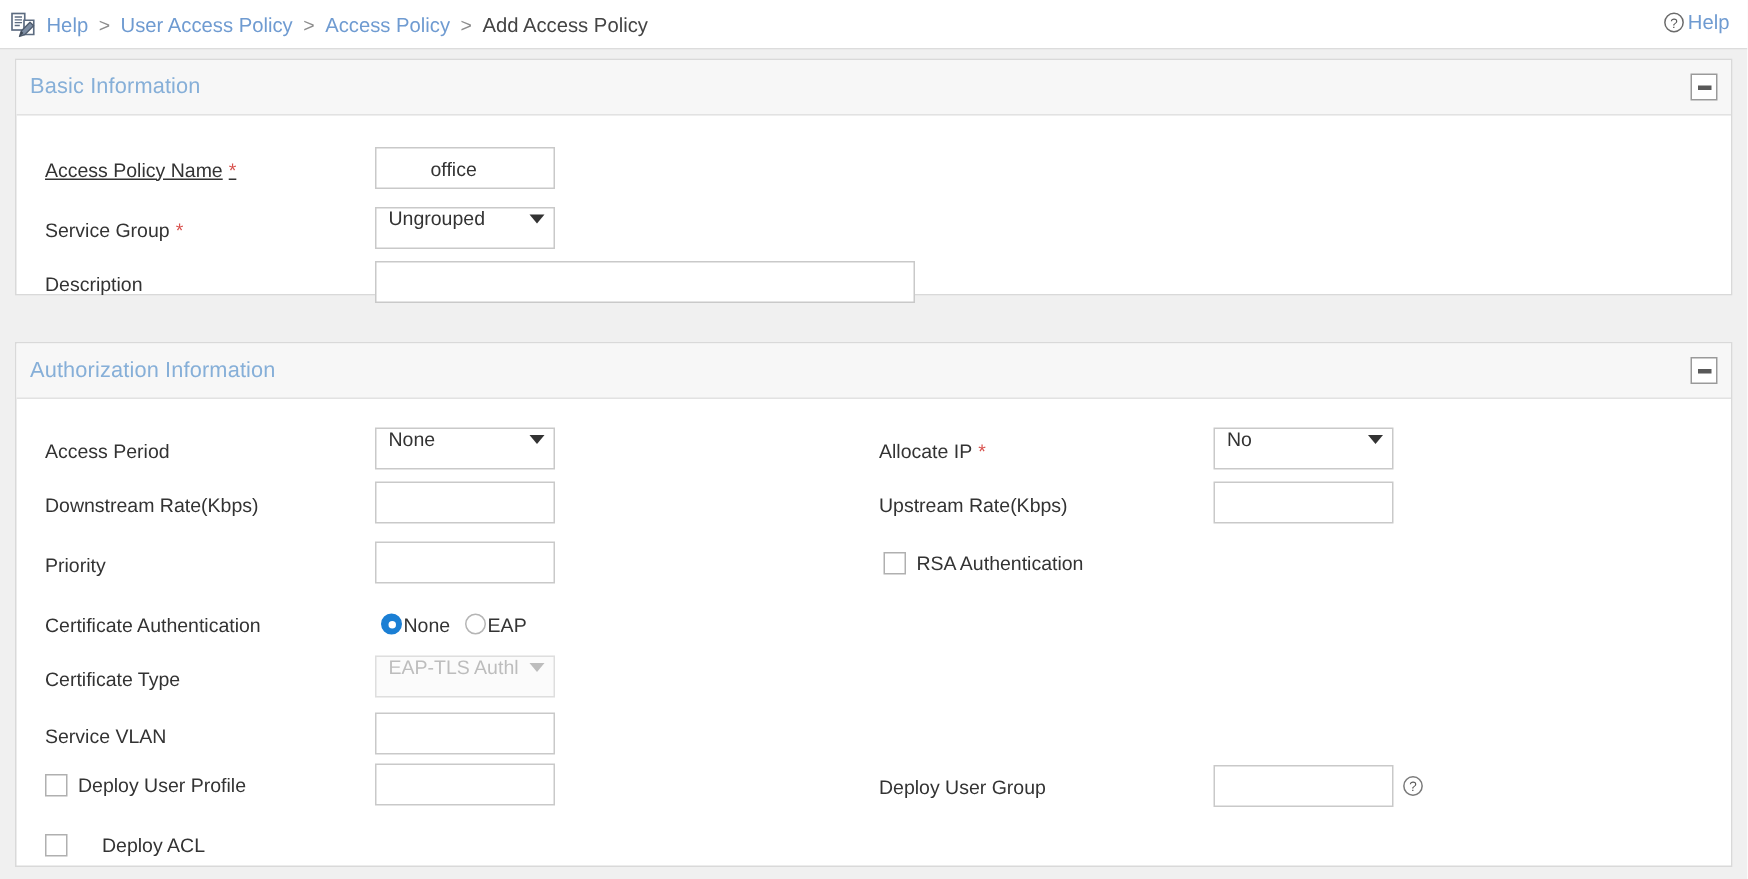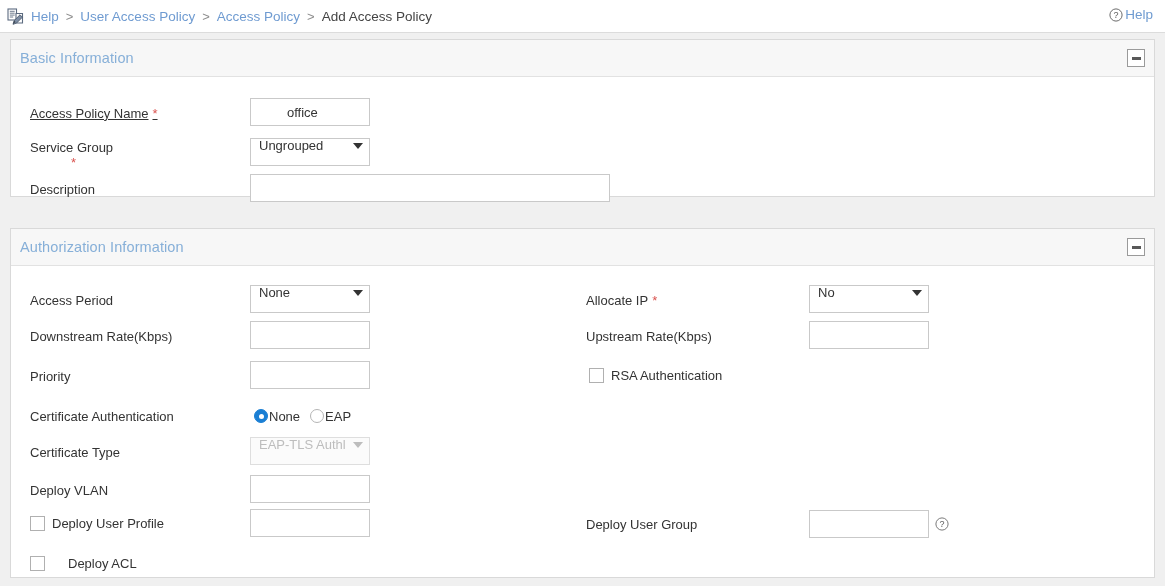--- a/index.html
+++ b/index.html
@@ -294,21 +294,21 @@
       </div>
     </div>
     <div class="panel-body">
 
       <div class="row" style="left:19px; top:23px;text-decoration:underline;">
         <span class="lbl">Access Policy Name</span>
         <span class="req">*</span>
       </div>
       <input class="txt" style="position: absolute; left: 239px; top: 21px; width: 120px; padding-left: 36px;" value="office">
 
-      <div class="row" style="left:19px; top:63px;flex-direction:column;">
+      <div class="row" style="left:19px; top:63px;">
         <span class="lbl">Service Group</span>
         <span class="req">*</span>
       </div>
       <div class="sel" style="position:absolute; left:239px; top:61px; width:120px;">
         <span class="sel-val">Ungrouped</span>
         <span class="caret"></span>
       </div>
 
       <div class="row" style="left:19px; top:99px;">
         <span class="lbl">Description</span>
@@ -379,21 +379,21 @@
 
       <div class="row" style="left:19px; top:173px;">
         <span class="lbl">Certificate Type</span>
       </div>
       <div class="sel disabled" style="position:absolute; left:239px; top:171px; width:120px;">
         <span class="sel-val">EAP-TLS Authl</span>
         <span class="caret"></span>
       </div>
 
       <div class="row" style="left:19px; top:211px;">
-        <span class="lbl">Deploy VLAN</span>
+        <span class="lbl">Service VLAN</span>
       </div>
       <input class="txt" style="position: absolute; left: 239px; top: 209px; width: 120px;" value="">
 
       <div class="row" style="left:19px; top:244px;text-align:center;">
         <span class="cb"></span>
         <span class="cb-label">Deploy User Profile</span>
       </div>
       <input class="txt" style="position: absolute; left: 239px; top: 243px; width: 120px;" value="">
 
       <div class="row" style="left:575px; top:245px;">

